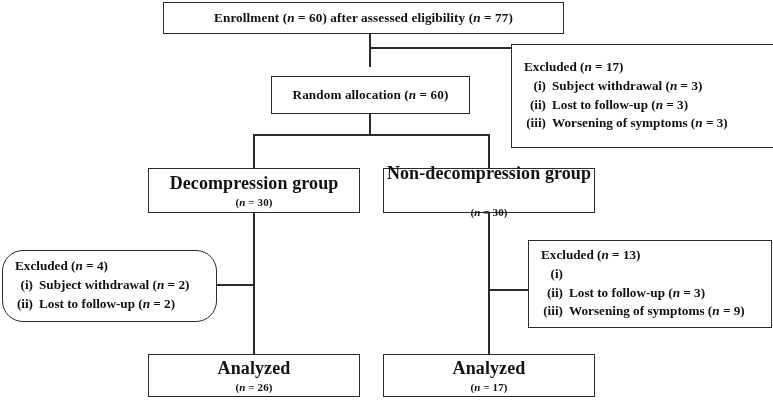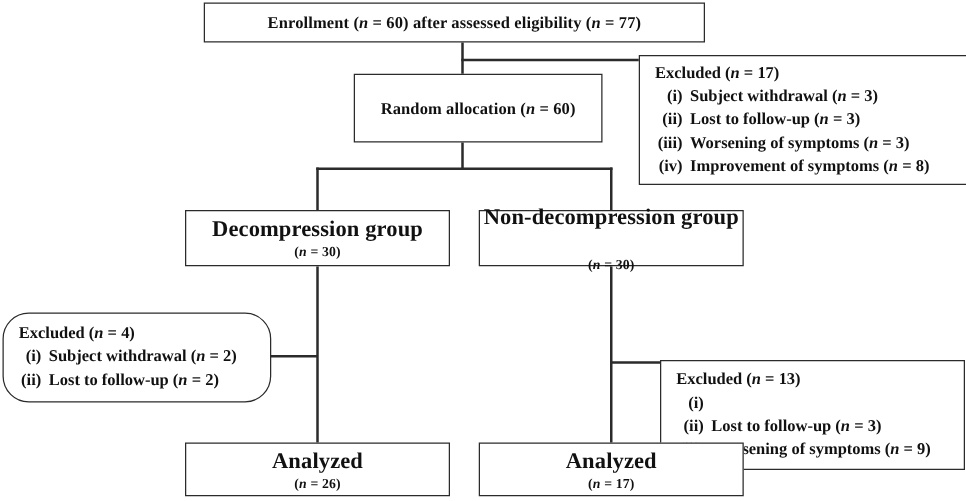--- a/index.html
+++ b/index.html
@@ -112,42 +112,38 @@
   <div class="line vline" style="left:488px; top:213px; height:142px;"></div>
 
   <div class="line hline" style="left:216px; top:284px; width:38px;"></div>
 
   <div class="line hline" style="left:488px; top:289px; width:41px;"></div>
 
   <div class="box center" style="left:163px; top:2px; width:401px; height:32px;">
     <div class="txt">Enrollment (<span class="ital">n</span> = 60) after assessed eligibility (<span class="ital">n</span> = 77)</div>
   </div>
 
-  <div class="box center" style="left:271px; top:59px; width:199px; height:55px;margin-left:12px;">
+  <div class="box center" style="left:271px; top:76px; width:199px; height:38px;">
     <div class="txt">Random allocation (<span class="ital">n</span> = 60)</div>
   </div>
 
   <div class="box left" style="left:511px; top:44px; width:291px; height:104px; padding:6px 6px 6px 0;">
     <div class="exc-head">Excluded (<span class="ital">n</span> = 17)</div>
     <ul class="exc-list">
       <li class="exc-item">
         <span class="roman">(i)</span>
         <span class="exc-body">Subject withdrawal (<span class="ital">n</span> = 3)</span>
       </li>
       <li class="exc-item">
         <span class="roman">(ii)</span>
         <span class="exc-body">Lost to follow-up (<span class="ital">n</span> = 3)</span>
       </li>
       <li class="exc-item">
         <span class="roman">(iii)</span>
         <span class="exc-body">Worsening of symptoms (<span class="ital">n</span> = 3)</span>
-      </li>
-      <li class="exc-item">
-        <span class="roman">(iv)</span>
-        <span class="exc-body">Improvement of symptoms (<span class="ital">n</span> = 8)</span>
       </li>
     </ul>
   </div>
 
   <div class="box center" style="left:148px; top:168px; width:212px; height:45px;">
     <div class="txt title-line">Decompression group</div>
     <div class="txt n-line">(<span class="ital">n</span> = 30)</div>
   </div>
 
   <div class="box center" style="left:383px; top:168px; width:212px; height:45px;gap:20px;">
@@ -162,21 +158,21 @@
         <span class="roman-narrow">(i)</span>
         <span class="exc-body">Subject withdrawal (<span class="ital">n</span> = 2)</span>
       </li>
       <li class="exc-item">
         <span class="roman-narrow">(ii)</span>
         <span class="exc-body">Lost to follow-up (<span class="ital">n</span> = 2)</span>
       </li>
     </ul>
   </div>
 
-  <div class="box left" style="left:528px; top:240px; width:244px; height:88px; padding:6px 5px 6px 0;margin-top:48px;">
+  <div class="box left" style="left:528px; top:240px; width:244px; height:88px; padding:6px 5px 6px 0;">
     <div class="exc-head">Excluded (<span class="ital">n</span> = 13)</div>
     <ul class="exc-list">
       <li class="exc-item">
         <span class="roman">(i)</span>
       </li>
       <li class="exc-item">
         <span class="roman">(ii)</span>
         <span class="exc-body">Lost to follow-up (<span class="ital">n</span> = 3)</span>
       </li>
       <li class="exc-item">

